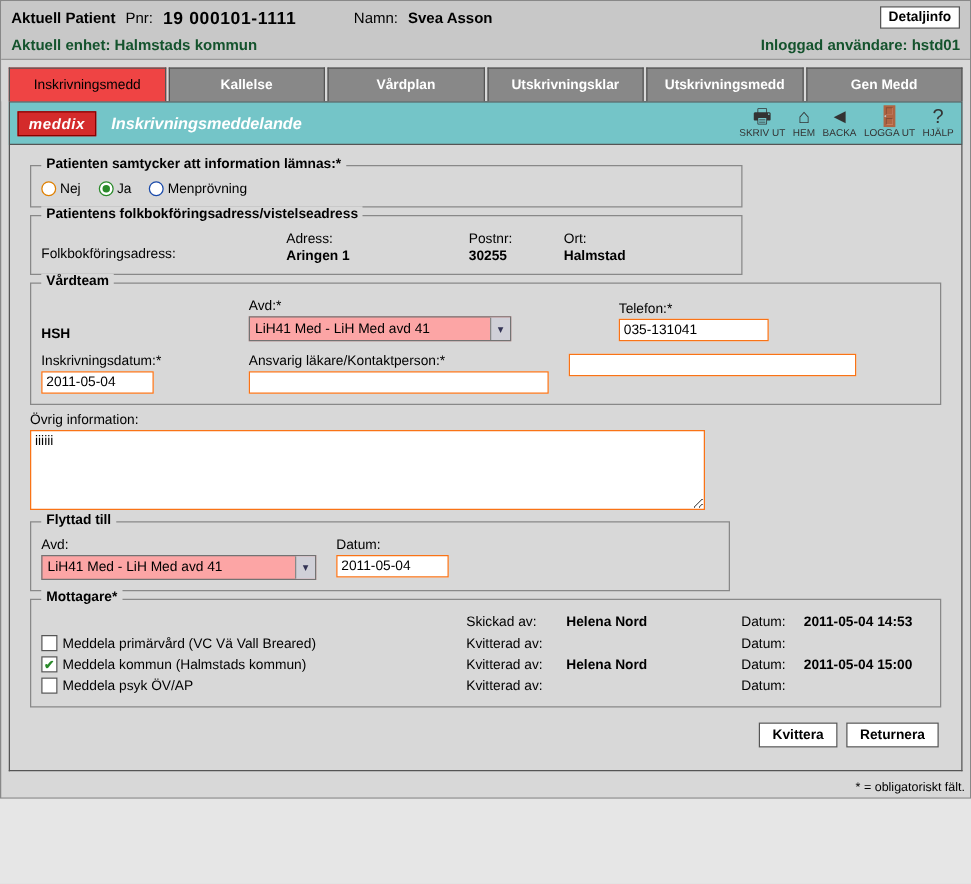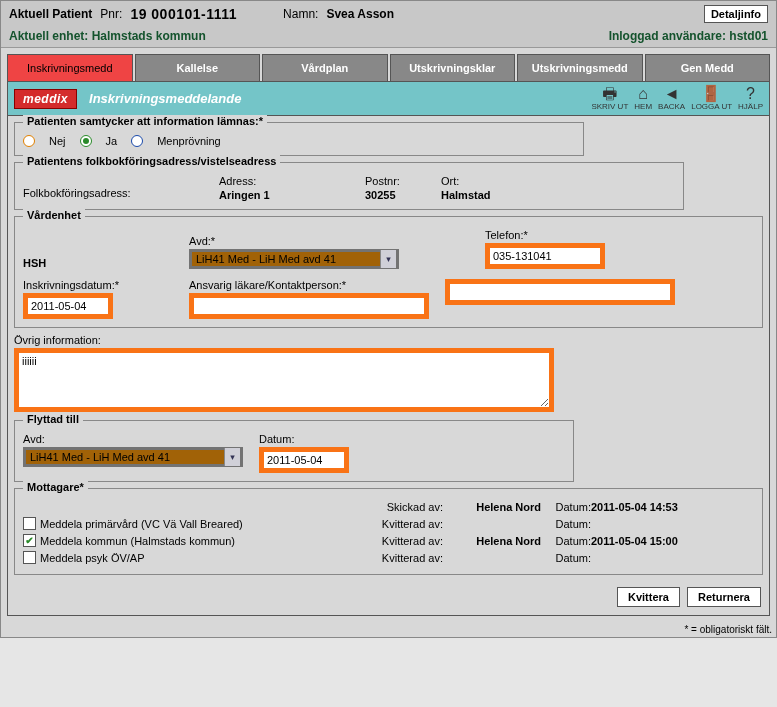--- a/index.html
+++ b/index.html
@@ -14,49 +14,49 @@
 .topbar-row2 { display: flex; justify-content: space-between; padding: 2px 8px 4px; font-size: 12px; font-weight: bold; color: #14532d; }
 .tabs { display: flex; background: #d8d8d8; padding: 6px 6px 0 6px; gap: 2px; }
 .tab { flex: 1; text-align: center; padding: 7px 2px; background: #888; color: #fff; font-size: 11px; font-weight: bold; border: 1px solid #555; border-bottom: none; cursor: pointer; line-height: 1.1; }
 .tab.active { background: #ef4444; color: #000; font-weight: normal; }
 .sectionbar { display: flex; align-items: center; background: #74c5c8; margin: 0 6px; border: 1px solid #555; padding: 4px 6px; }
 .logo { background: #d42b2b; color: #fff; font-style: italic; font-weight: bold; padding: 2px 8px; border: 1px solid #800; font-size: 12px; letter-spacing: 0.5px; }
 .sectiontitle { color: #fff; font-weight: bold; font-style: italic; margin-left: 12px; font-size: 13px; flex: 1; }
 .iconbar { display: flex; gap: 6px; align-items: flex-end; }
 .iconbtn { display: flex; flex-direction: column; align-items: center; font-size: 8px; color: #333; cursor: pointer; }
 .iconbtn .ic { font-size: 16px; line-height: 1; }
-.content { margin: 0 6px 6px 6px; border: 1px solid #555; border-top: none; background: #d8d8d8; padding: 6px; }
+.content { margin: 0 6px 6px 6px; border: 1px solid #555; border-top: none; background: #d8d8d8; padding: 16px; }
 .fs { border: 1px solid #888; margin-bottom: 6px; padding: 6px 8px 8px 8px; position: relative; background: #d8d8d8; }
 .fs-legend { position: absolute; top: -8px; left: 8px; background: #d8d8d8; padding: 0 4px; font-weight: bold; font-size: 11px; }
 .radio-row { display: flex; gap: 14px; align-items: center; margin-top: 6px; }
-.radio-opt { display: flex; align-items: center; gap: 14px; }
+.radio-opt { display: flex; align-items: center; gap: 3px; }
 .radio-dot { width: 12px; height: 12px; border-radius: 50%; border: 1px solid #333; display: inline-flex; align-items: center; justify-content: center; background: #fff; }
 .radio-dot.orange { border-color: #e08000; }
 .radio-dot.green { border-color: #2a8a2a; }
 .radio-dot.blue { border-color: #1a4aaa; }
 .radio-dot .inner { width: 6px; height: 6px; border-radius: 50%; }
 .radio-dot.green .inner { background: #2a8a2a; }
 .row { display: flex; gap: 16px; }
 .col { display: flex; flex-direction: column; }
 .lbl { font-size: 11px; margin-bottom: 2px; }
 .val { font-weight: bold; }
-input[type=text], textarea, select { font-family: inherit; font-size: 11px; border: 5px solid #f97316; padding: 2px 3px; background: #fff; }
+input[type=text], textarea, select { font-family: inherit; font-size: 11px; border: 1px solid #f97316; padding: 2px 3px; background: #fff; }
 textarea { width: 540px; height: 64px; resize: both; }
 .date-inp { width: 90px; }
-.mottag-row { display: flex; align-items: center; padding: 2px 0; text-align: right; }
+.mottag-row { display: flex; align-items: center; padding: 2px 0; }
 .chk { width: 13px; height: 13px; border: 1px solid #555; background: #fff; display: inline-flex; align-items: center; justify-content: center; margin-right: 4px; font-size: 10px; color: #2a8a2a; font-weight: bold; }
 .mottag-left { width: 340px; display: flex; align-items: center; }
 .mottag-mid { width: 80px; }
-.mottag-name { width: 98px; font-weight: bold; }
+.mottag-name { width: 140px; font-weight: bold; }
 .mottag-dlbl { width: 50px; }
 .mottag-date { font-weight: bold; }
 .footer { text-align: right; padding: 6px 2px 2px 2px; }
 .btn { background: #fff; border: 1px solid #555; font-weight: bold; padding: 3px 10px; font-size: 11px; cursor: pointer; margin-left: 4px; }
 .oblig-note { text-align: right; font-size: 10px; padding: 2px 4px; }
-.select-wrap { display: inline-flex; border: 3px solid #737373; background: #a16207; height: 20px; align-items: center; }
+.select-wrap { display: inline-flex; border: 1px solid #737373; background: #fca5a5; height: 20px; align-items: center; }
 .select-wrap span.txt { padding: 0 4px; flex: 1; }
 .select-arrow { width: 16px; height: 18px; background: #d0d0d8; border-left: 1px solid #888; display: flex; align-items: center; justify-content: center; font-size: 9px; color: #335; cursor: pointer; }
 </style>
 </head>
 <body>
 
 <div class="app">
 
   <div class="topbar">
     <div class="topbar-row1">
@@ -126,21 +126,21 @@
             </span>
             <span>Ja</span>
           </label>
         <label class="radio-opt">
             <span class="radio-dot blue"></span>
             <span>Menprövning</span>
           </label>
       </div>
     </div>
 
-    <div class="fs" style="width:670px">
+    <div class="fs" style="width:570px">
       <div class="fs-legend">Patientens folkbokföringsadress/vistelseadress</div>
       <div class="row" style="margin-top:6px">
         <div class="col" style="width:180px">
             <span>&nbsp;</span>
             <span>Folkbokföringsadress:</span>
           </div>
         <div class="col" style="width:130px">
             <span class="lbl">Adress:</span>
             <span class="val">Aringen 1</span>
           </div>
@@ -149,21 +149,21 @@
             <span class="val">30255</span>
           </div>
         <div class="col">
             <span class="lbl">Ort:</span>
             <span class="val">Halmstad</span>
           </div>
       </div>
     </div>
 
     <div class="fs">
-      <div class="fs-legend">Vårdenhet</div>
+      <div class="fs-legend">Vårdteam</div>
       <div class="row" style="margin-top:6px; align-items:flex-end;">
         <div class="col" style="width:150px; justify-content:flex-end;">
             <span class="val">HSH</span>
           </div>
         <div class="col">
           <span class="lbl">Avd:*</span>
           <div class="select-wrap" style="width:210px">
             <span class="txt">LiH41 Med - LiH Med avd 41</span>
             <span class="select-arrow">▾</span>
           </div>

